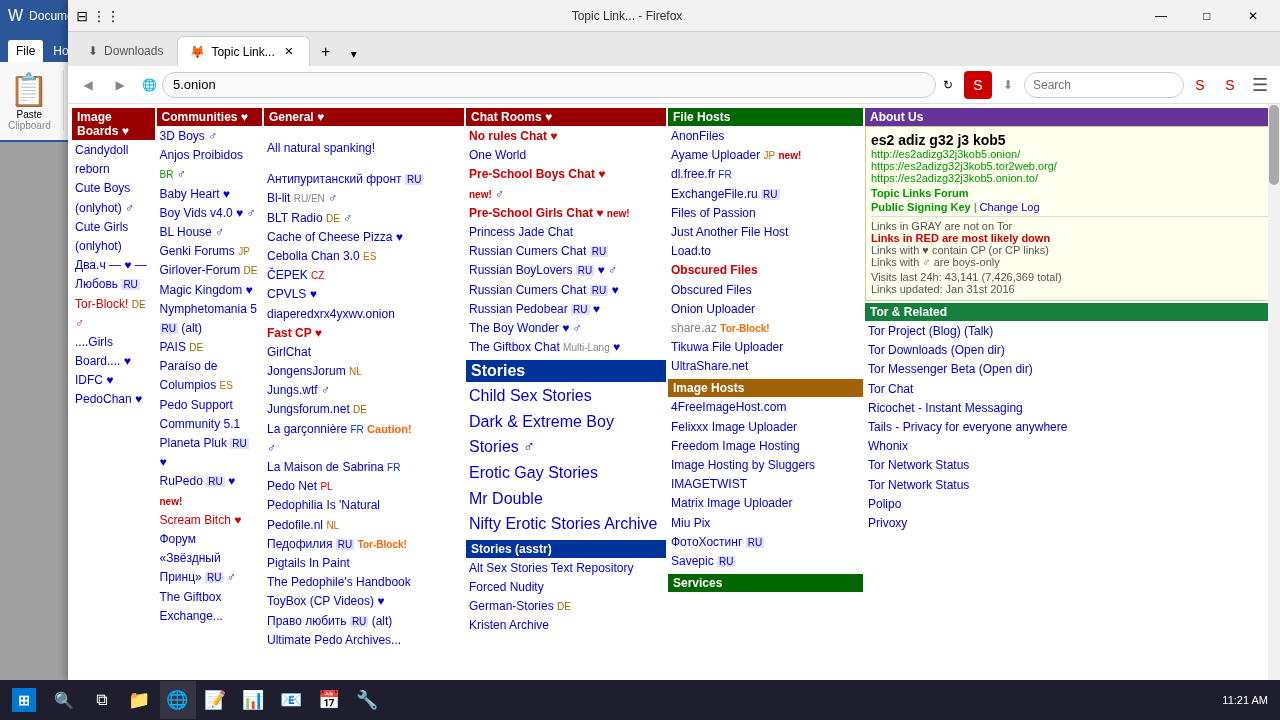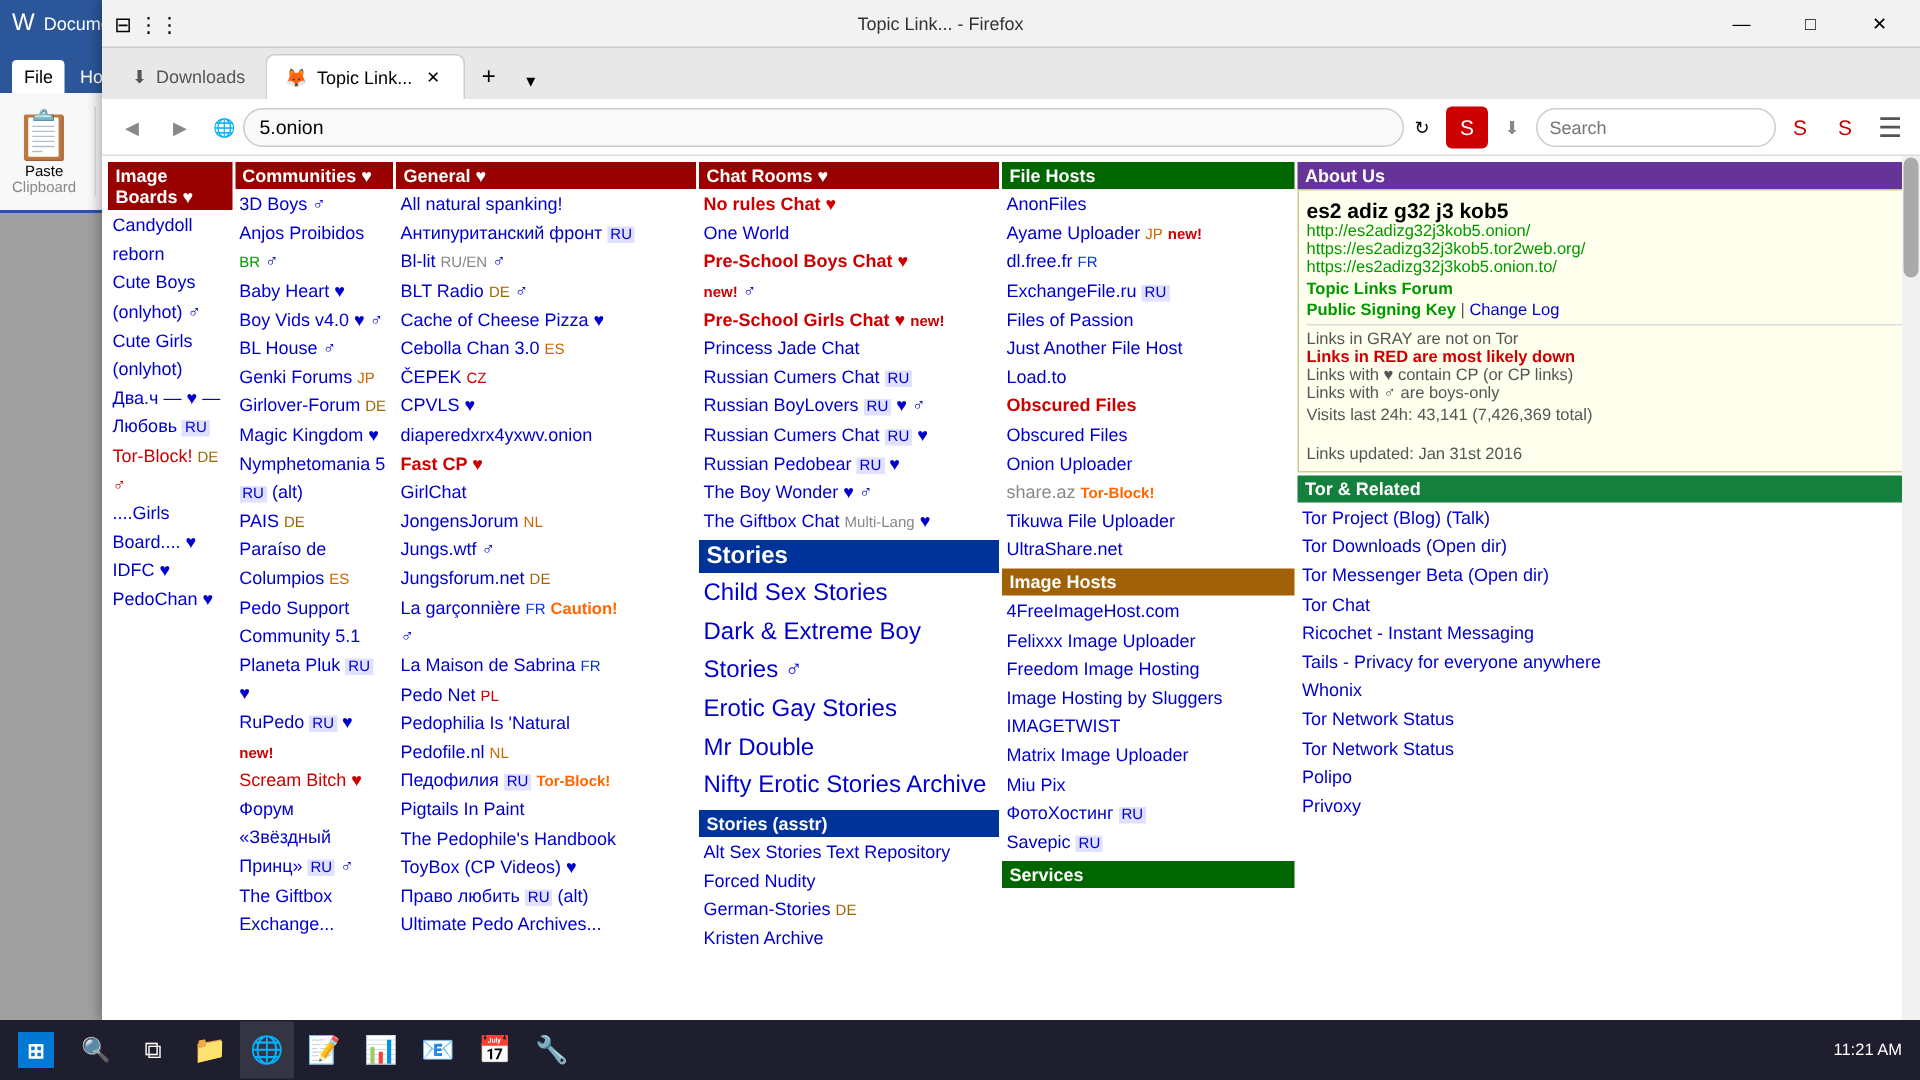--- a/index.html
+++ b/index.html
@@ -166,21 +166,21 @@
               <div style="color:#0000cc; cursor:pointer; padding:0 2px;">Форум «Звёздный Принц» <span style="font-size:10px; background:#e0e0ff; color:#0000cc; padding:0 2px;">RU</span> ♂</div>
               <div style="color:#0000cc; cursor:pointer; padding:0 2px;">The Giftbox Exchange...</div>
             </div>
           </div>
         </div>
 
         <div style="width:200px; min-width:200px; display:flex; flex-direction:column; gap:2px;">
           <div>
             <div style="background:#990000; color:white; padding:2px 5px; font-weight:bold; font-size:12px; cursor:pointer;">General ♥</div>
             <div style="font-size:12px; line-height:1.6; padding:1px;">
-              <div style="color:#0000cc; cursor:pointer; padding:0 2px;">All natural spanking!</div>
+              <div style="color:#0000cc; cursor:pointer; padding:12px 2px;">All natural spanking!</div>
               <div style="color:#0000cc; cursor:pointer; padding:0 2px;">Антипуританский фронт <span style="font-size:10px; background:#e0e0ff; color:#0000cc; padding:0 2px;">RU</span></div>
               <div style="color:#0000cc; cursor:pointer; padding:0 2px;">Bl-lit <span style="font-size:10px; color:#888;">RU/EN</span> ♂</div>
               <div style="color:#0000cc; cursor:pointer; padding:0 2px;">BLT Radio <span style="font-size:10px; color:#996600;">DE</span> ♂</div>
               <div style="color:#0000cc; cursor:pointer; padding:0 2px;">Cache of Cheese Pizza ♥</div>
               <div style="color:#0000cc; cursor:pointer; padding:0 2px;">Cebolla Chan 3.0 <span style="font-size:10px; color:#cc6600;">ES</span></div>
               <div style="color:#0000cc; cursor:pointer; padding:0 2px;">ČEPEK <span style="font-size:10px; color:#cc0000;">CZ</span></div>
               <div style="color:#0000cc; cursor:pointer; padding:0 2px;">CPVLS ♥</div>
               <div style="color:#0000cc; cursor:pointer; padding:0 2px;">diaperedxrx4yxwv.onion</div>
               <div style="color:#cc0000; cursor:pointer; padding:0 2px; font-weight:bold;">Fast CP ♥</div>
               <div style="color:#0000cc; cursor:pointer; padding:0 2px;">GirlChat</div>
@@ -302,21 +302,21 @@
                 <span style="color:#009900; font-weight:bold; cursor:pointer;">Public Signing Key</span>
                 <span style="color:#555;"> | </span>
                 <span style="color:#0000cc; cursor:pointer;">Change Log</span>
               </div>
               <hr style="border:none; border-top:1px solid #ddd; margin:3px 0;">
               <div style="color:#555;">Links in GRAY are not on Tor</div>
               <div style="color:#cc0000; font-weight:bold;">Links in RED are most likely down</div>
               <div style="color:#555;">Links with ♥ contain CP (or CP links)</div>
               <div style="color:#555;">Links with ♂ are boys-only</div>
               <div style="color:#555; margin-top:3px;">Visits last 24h: 43,141 (7,426,369 total)</div>
-              <div style="color:#555;margin-top:14px;">Links updated: Jan 31st 2016</div>
+              <div style="color:#555;">Links updated: Jan 31st 2016</div>
             </div>
           </div>
 
           <div>
             <div style="background:#15803d; color:white; padding:2px 5px; font-weight:bold; font-size:12px; cursor:pointer;">Tor &amp; Related</div>
             <div style="font-size:12px; line-height:1.6; padding:1px;">
               <div style="color:#0000cc; cursor:pointer; padding:0 2px;">Tor Project (Blog) (Talk)</div>
               <div style="color:#0000cc; cursor:pointer; padding:0 2px;">Tor Downloads (Open dir)</div>
               <div style="color:#0000cc; cursor:pointer; padding:0 2px;">Tor Messenger Beta (Open dir)</div>
               <div style="color:#0000cc; cursor:pointer; padding:0 2px;">Tor Chat</div>

